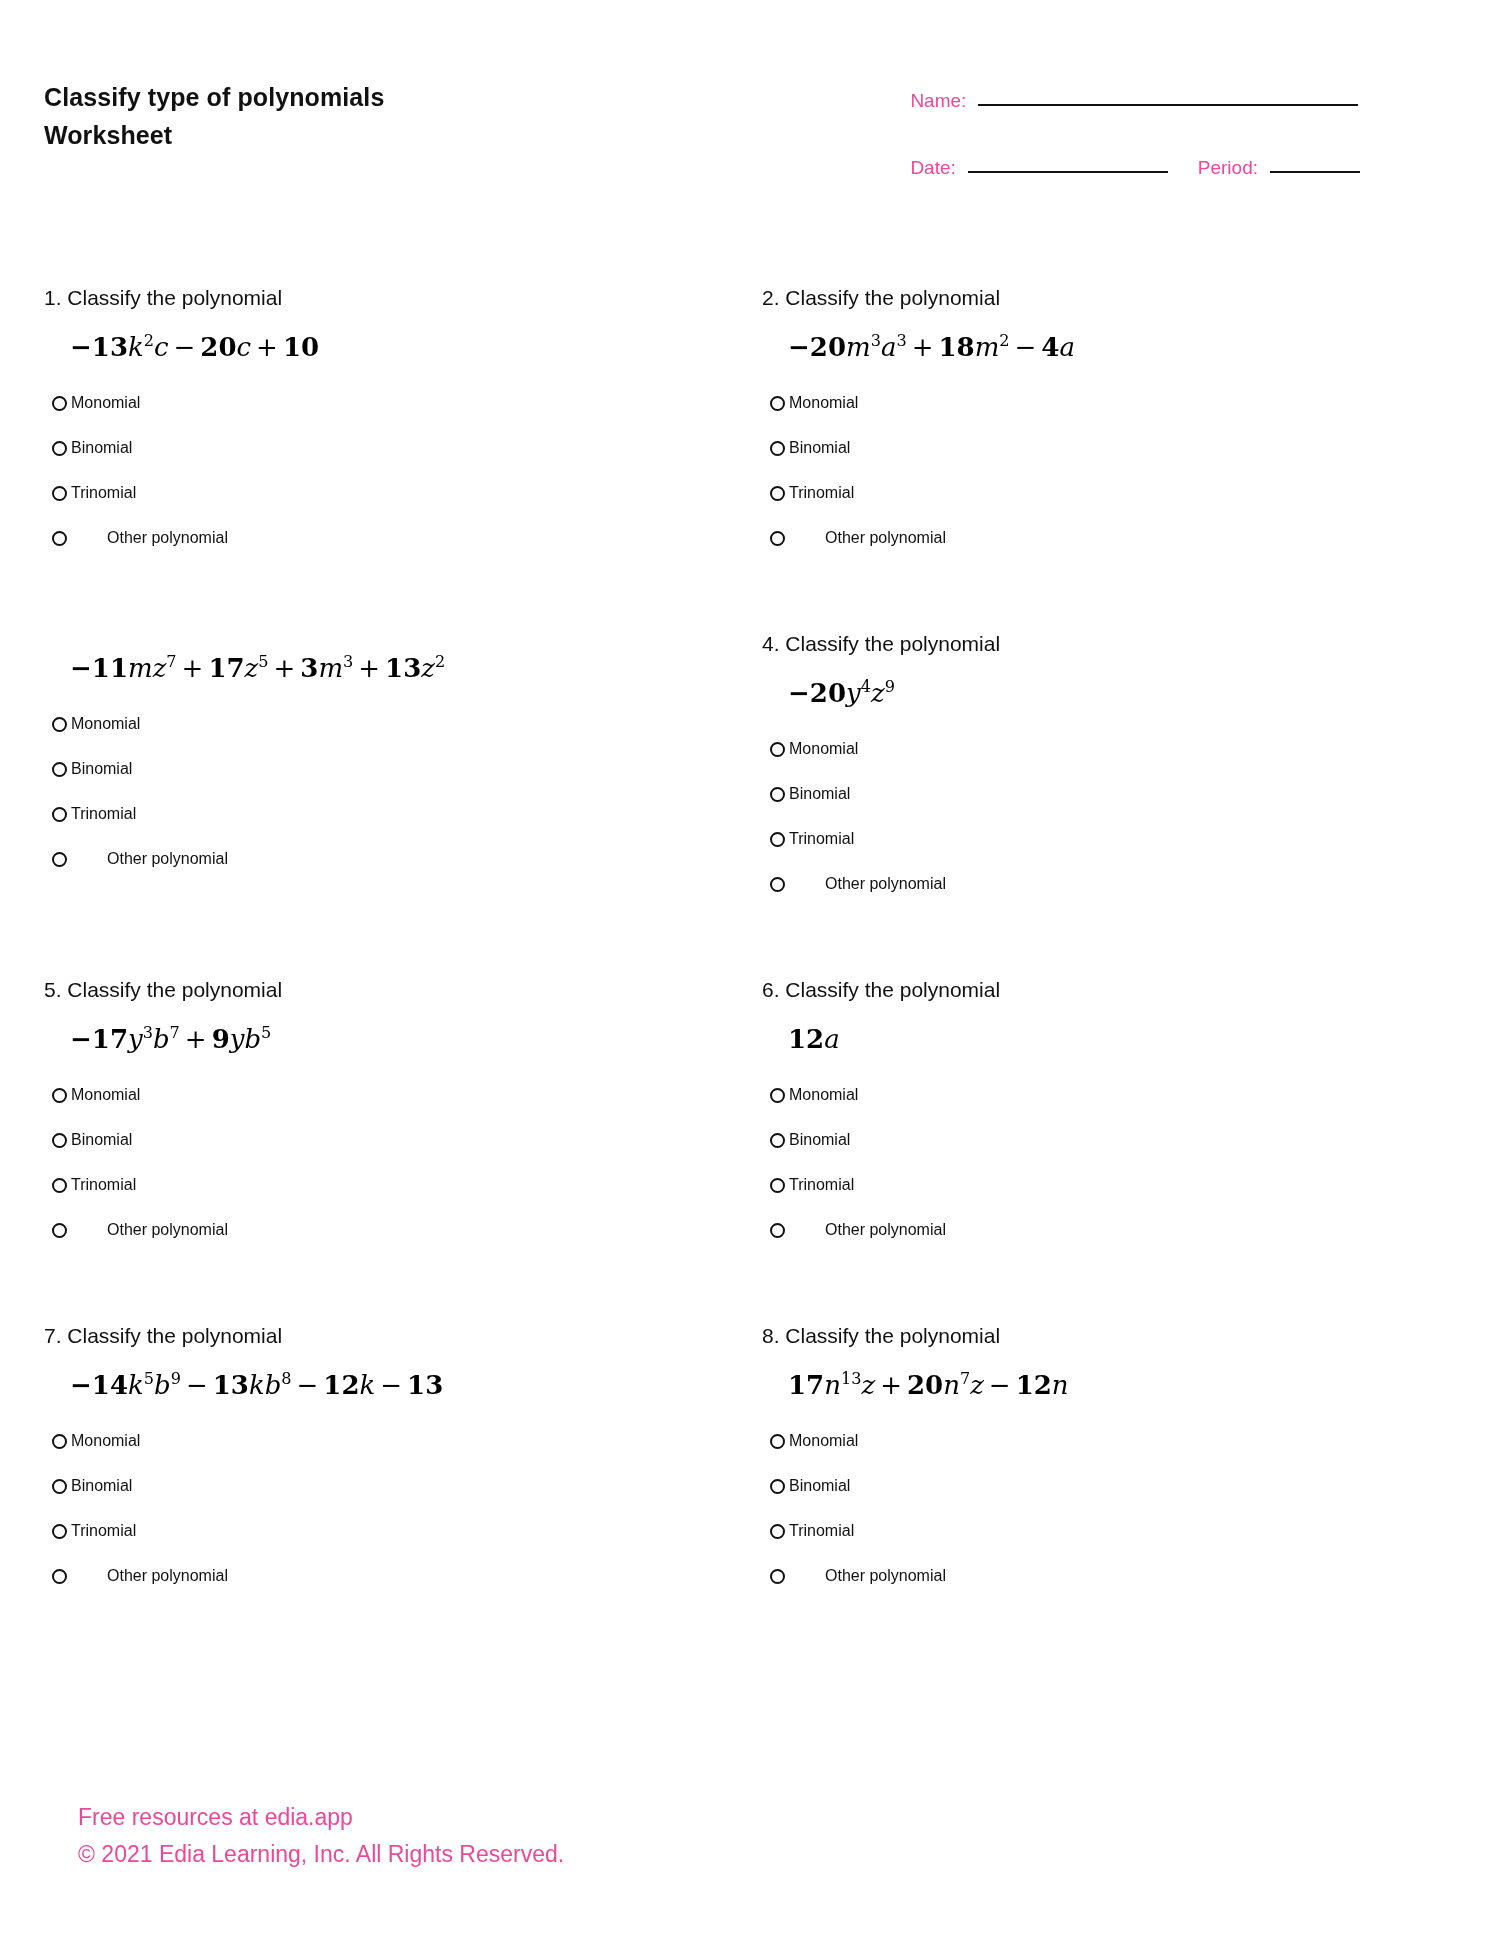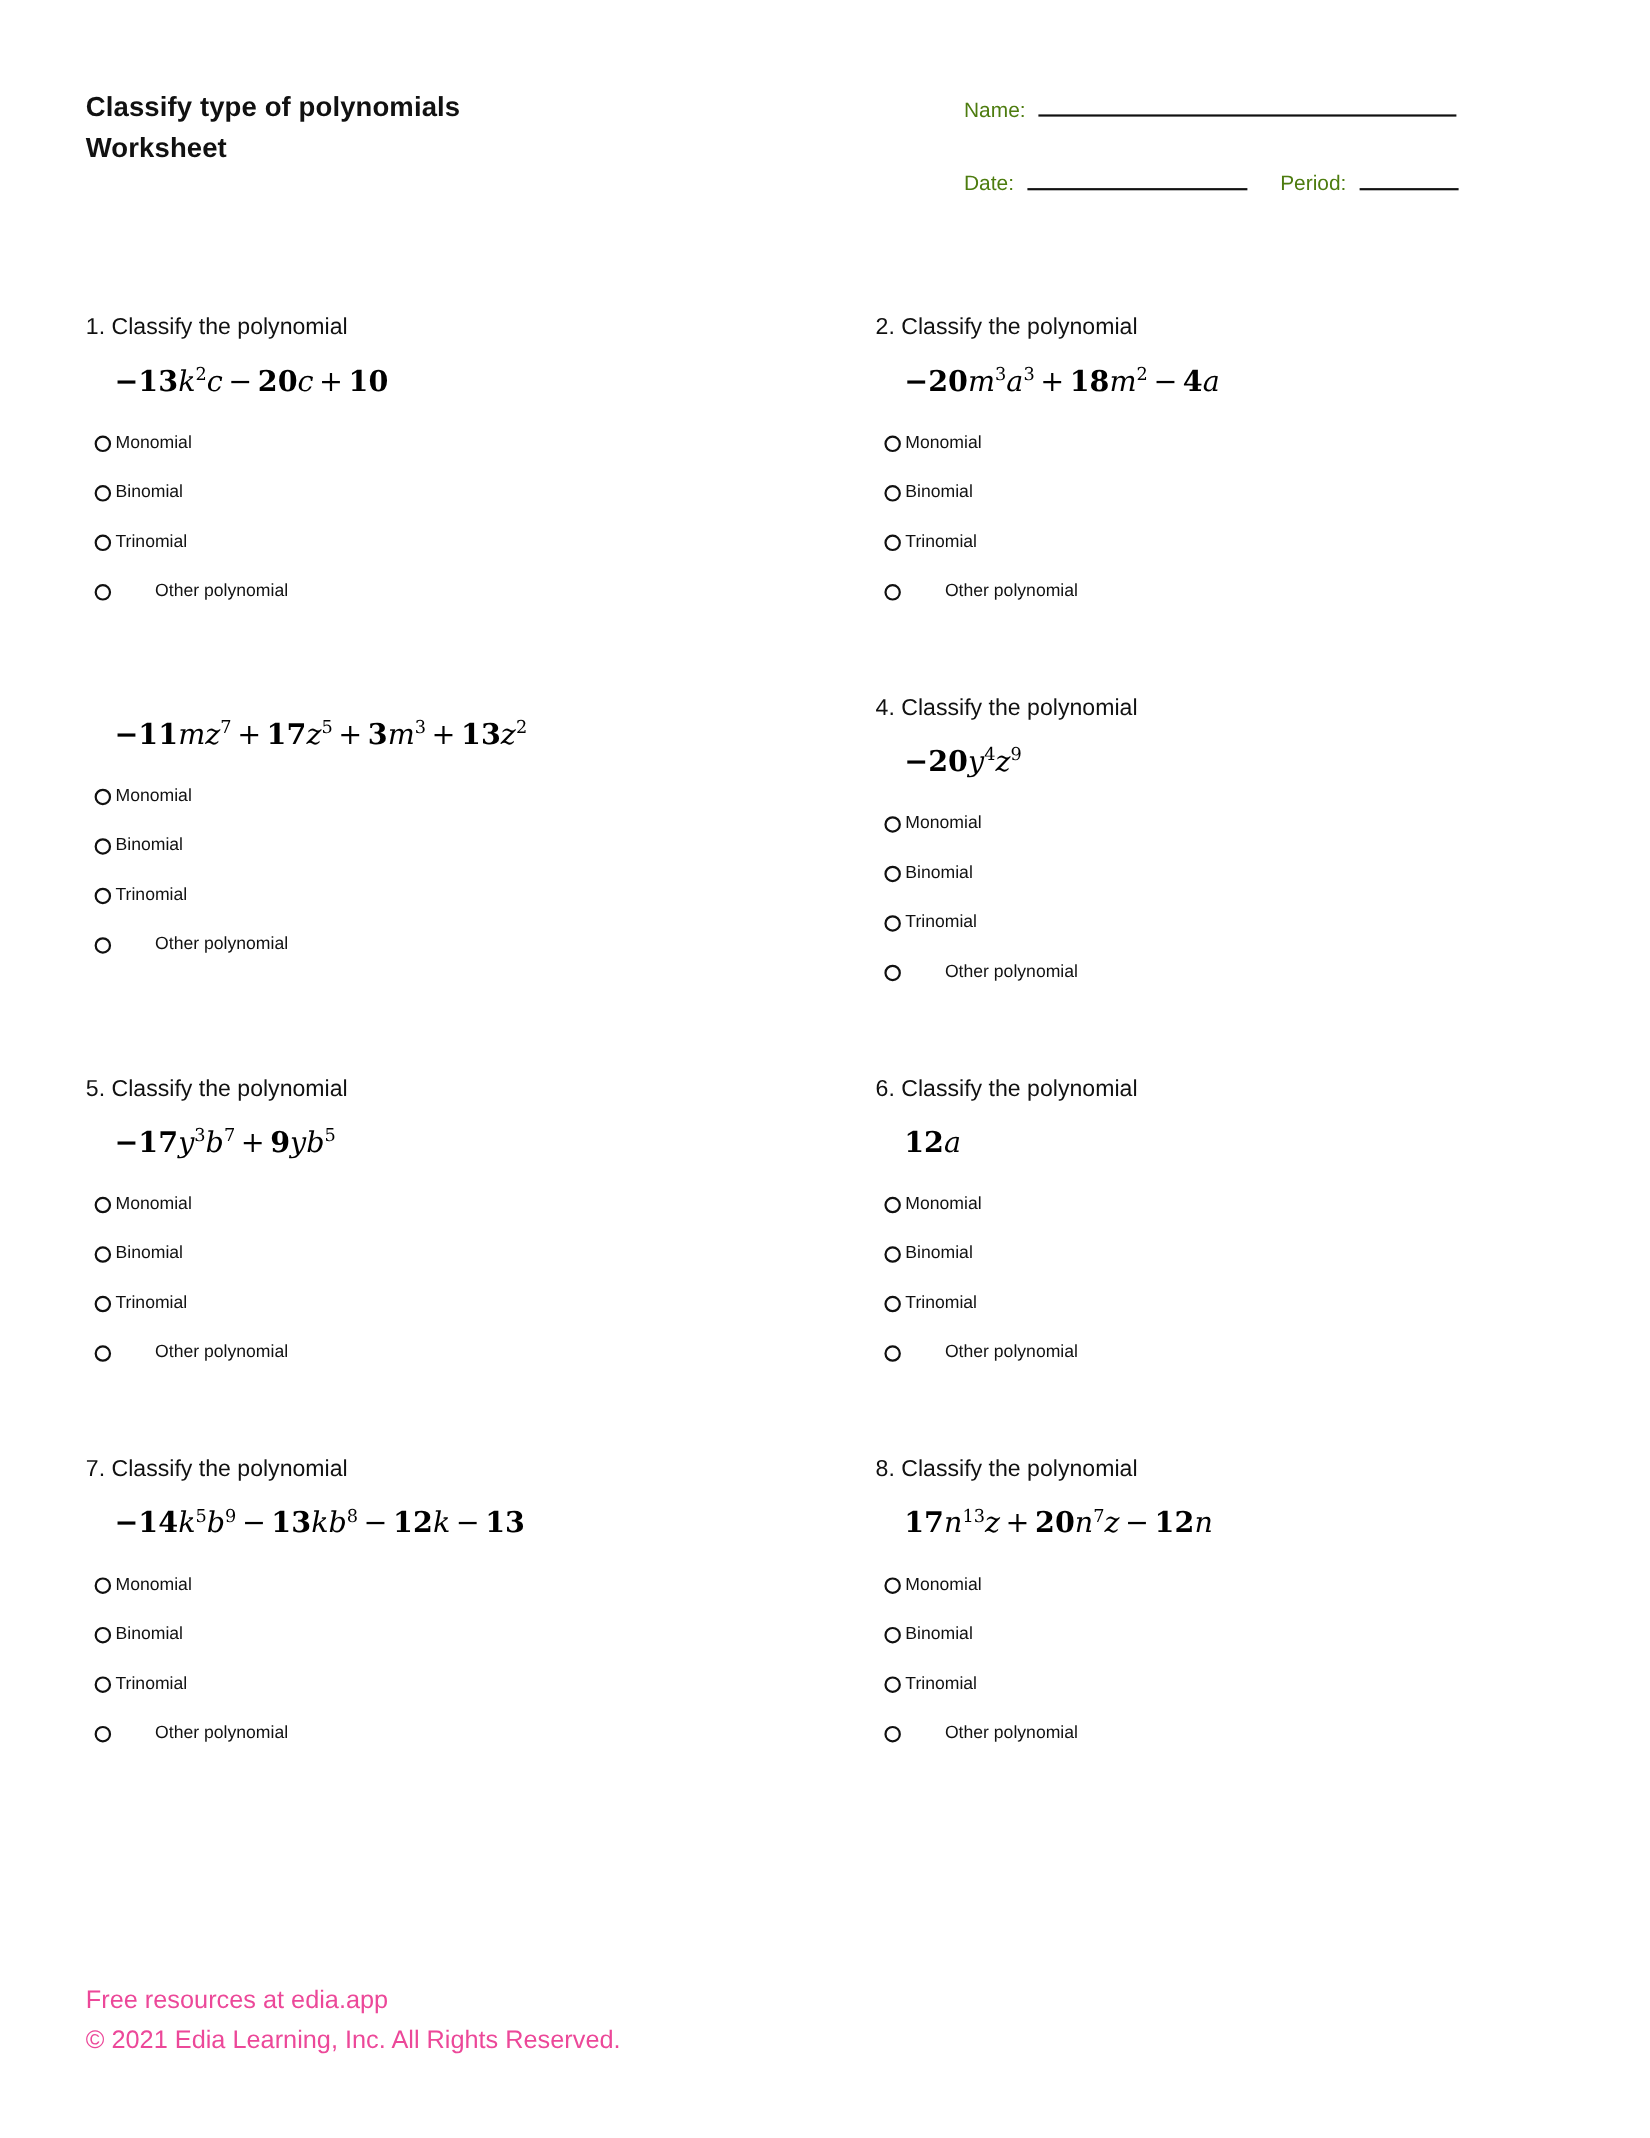--- a/index.html
+++ b/index.html
@@ -16,21 +16,21 @@
     -webkit-font-smoothing: antialiased;
     position: relative;
     overflow: hidden;
   }
 
   .page {
     position: relative;
     width: 1408px;
     height: 1944px;
     box-sizing: border-box;
-    padding: 0 78px;
+    padding: 0 44px;
   }
 
   
   .header {
     display: flex;
     justify-content: space-between;
     align-items: flex-start;
     padding-top: 78px;
   }
   .title-block {
@@ -39,21 +39,21 @@
     line-height: 1.52;
     letter-spacing: 0.1px;
     color: #111111;
   }
   .title-line { display: block; white-space: pre; }
 
   .idblock {
     margin-top: 13px;
     margin-right: 4px;
     font-size: 19px;
-    color: #4d7c0f;
+    color: #ec4899;
     line-height: 1;
   }
   .idrow {
     display: flex;
     align-items: flex-end;
     margin-bottom: 23px;
   }
   .idrow:last-child { margin-bottom: 0; margin-top: 48px; }
   .idlabel {
     font-size: 19px;

